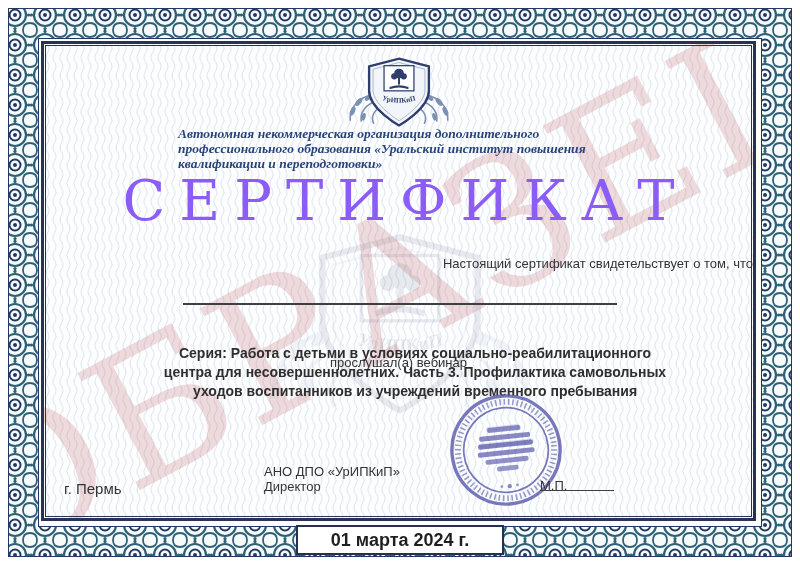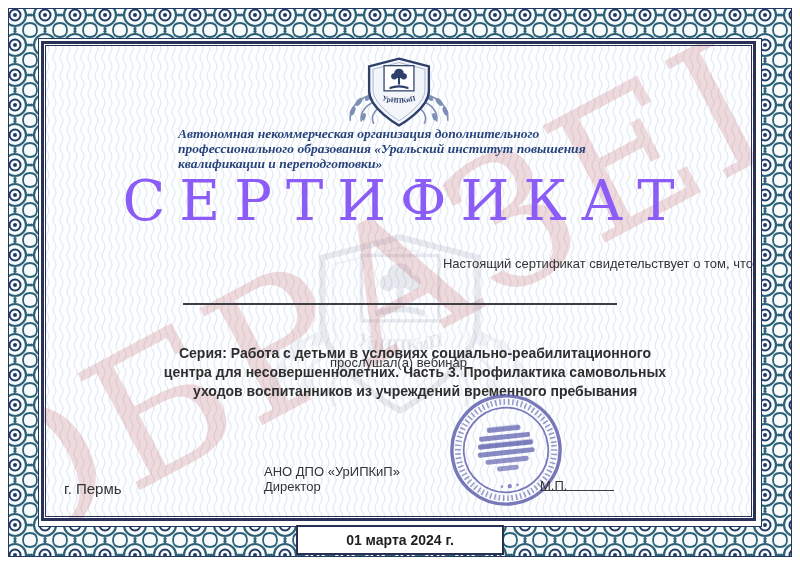--- a/index.html
+++ b/index.html
@@ -43,21 +43,21 @@
   }
   .stamp{left:403px;top:347px;width:118px;height:118px;}
   .director{left:220px;top:420px;font-size:13px;line-height:15px;text-align:left;}
   .city{left:20px;top:436px;font-size:15px;}
   .mp{left:456px;top:434px;font-size:13px;z-index:3;margin-left:40px;}
   .sig-line{left:496px;top:446px;width:74px;border-top:1.5px solid #3d3f44;height:0;z-index:3;}
   .disclaimer{left:0;top:442px;width:709px;text-align:center;font-size:11.5px;color:#58595b;margin-top:43px;}
   .date-box{
     position:absolute;left:296px;top:525px;width:208px;height:30px;box-sizing:border-box;
     background:#ffffff;border:2px solid #283052;z-index:6;
-    text-align:center;line-height:26px;font-size:14px;font-weight:bold;color:#1f1f1f;
+    text-align:center;line-height:26px;font-size:18px;font-weight:bold;color:#1f1f1f;
   }
   .defs-svg{position:absolute;width:0;height:0;overflow:hidden;}
 </style>
 </head>
 <body>
 
 <svg class="defs-svg" aria-hidden="true">
   <defs>
     <symbol id="logo-emblem" viewBox="0 0 150 100">
       <g id="laurel-left" stroke="#7c8fb4" fill="none" stroke-width="2">

